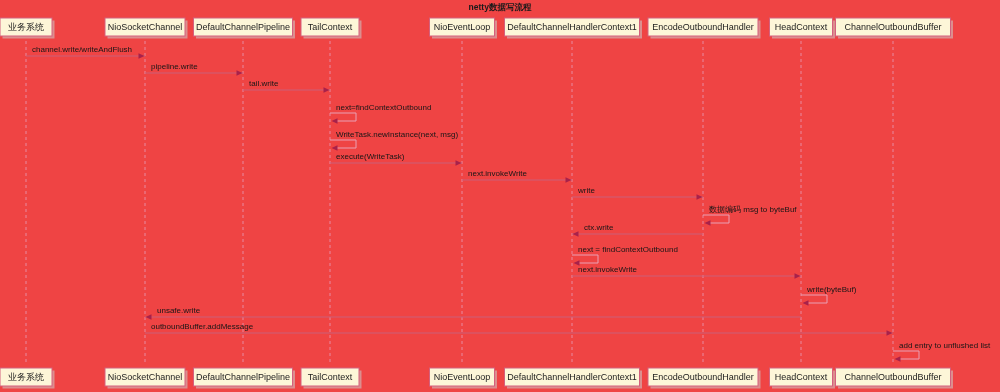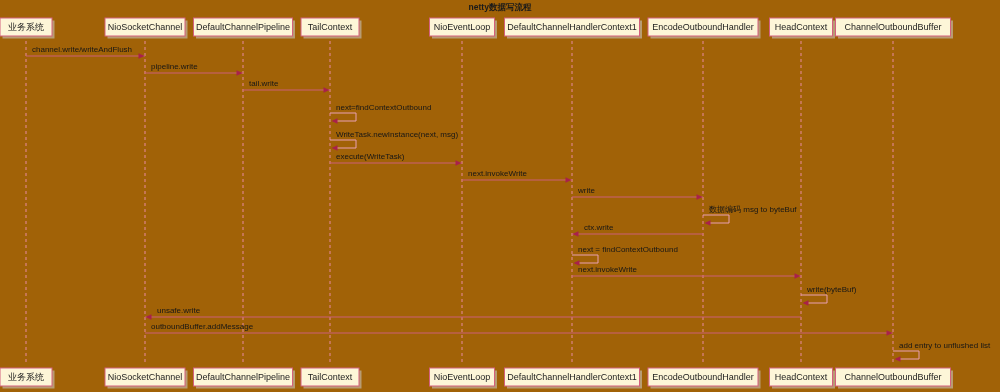--- a/index.html
+++ b/index.html
@@ -10,21 +10,21 @@
   body {
     font-family: "Liberation Sans", "DejaVu Sans", sans-serif;
     width: 1000px;
     height: 392px;
     overflow: hidden;
   }
   #diagram-root {
     position: relative;
     width: 1000px;
     height: 392px;
-    background: #a16207;
+    background: #ef4444;
   }
   #seq-svg {
     position: absolute;
     left: 0;
     top: 0;
   }
   .title-text {
     font-size: 8.5px;
     font-weight: bold;
     fill: #1a1a1a;

